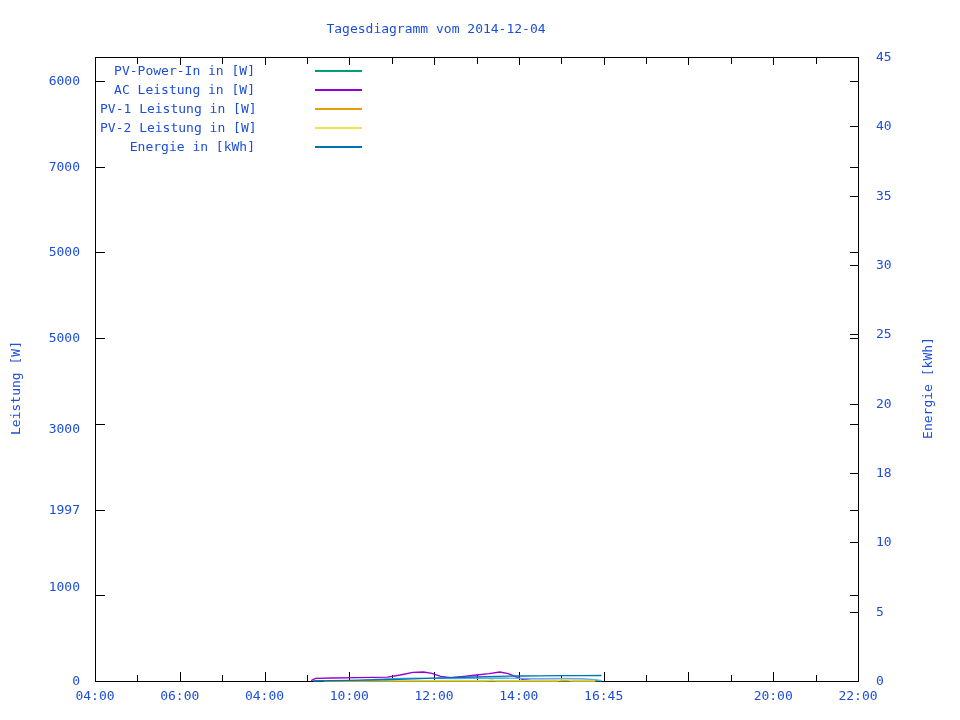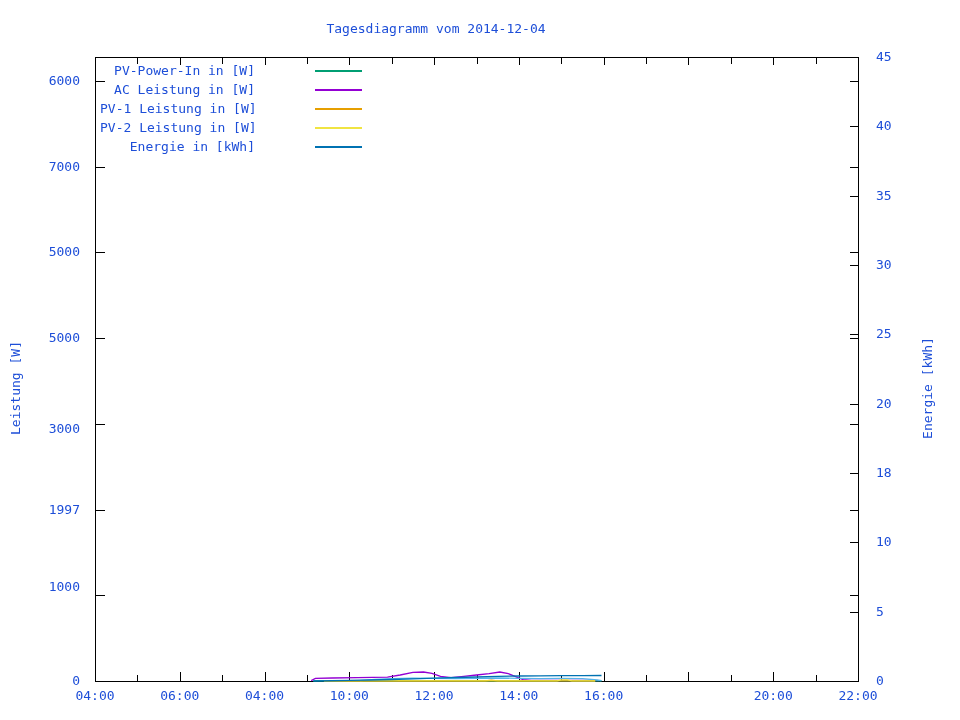--- a/index.html
+++ b/index.html
@@ -136,21 +136,21 @@
       <div class="ticklab yr" style="top: 258px;">30</div>
       <div class="ticklab yr" style="top: 188.667px;">35</div>
       <div class="ticklab yr" style="top: 119.333px;">40</div>
       <div class="ticklab yr" style="top: 50px;">45</div>
       <div class="ticklab xb" style="left: 65px;">04:00</div>
       <div class="ticklab xb" style="left: 149.778px;">06:00</div>
       <div class="ticklab xb" style="left: 234.556px;">04:00</div>
       <div class="ticklab xb" style="left: 319.333px;">10:00</div>
       <div class="ticklab xb" style="left: 404.111px;">12:00</div>
       <div class="ticklab xb" style="left: 488.889px;">14:00</div>
-      <div class="ticklab xb" style="left: 573.667px;">16:00</div>
+      <div class="ticklab xb" style="left: 573.667px;">16:45</div>
       <div class="ticklab xb" style="left: 658.444px; margin-top: 37px;">18:00</div>
       <div class="ticklab xb" style="left: 743.222px;">20:00</div>
       <div class="ticklab xb" style="left: 828px;">22:00</div>
     </div>
 
   <div class="legend">
     <div class="legend-row">
       <span class="legend-label">PV-Power-In in [W]</span>
       <span class="legend-line" style="background: rgb(0, 158, 115);"></span>
     </div>

